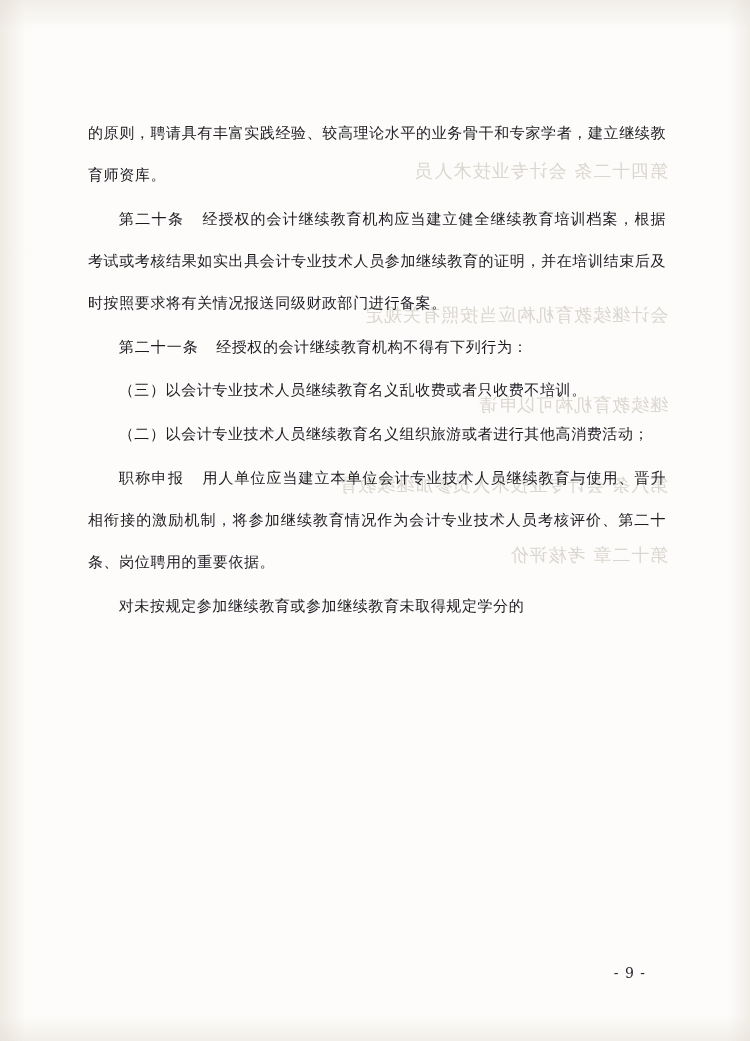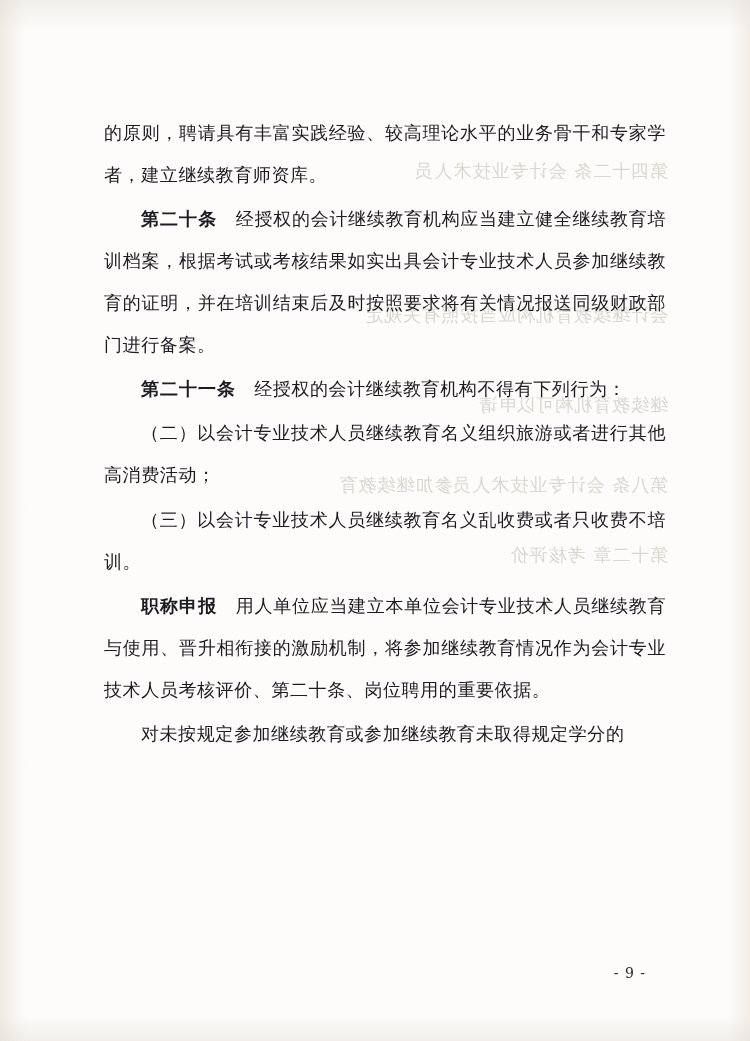--- a/index.html
+++ b/index.html
@@ -27,34 +27,34 @@
       linear-gradient(0deg, rgba(228,222,212,0.45) 0px, rgba(255,255,255,0) 26px);
     pointer-events: none;
   }
   .content {
     position: absolute;
     left: 88px;
     top: 112px;
     width: 578px;
   }
   p {
-    margin: 0 0 0.12em 16px;
-    font-size: 18px;
+    margin: 0 0 0.12em 0;
+    font-size: 15px;
     line-height: 42px;
     letter-spacing: 0.6px;
     color: #1c1c22;
     text-align: justify;
     text-justify: inter-ideograph;
     word-break: break-all;
   }
   p.indent {
     text-indent: 2.05em;
   }
   .art-label {
-    font-weight: bold;
+    font-weight: normal;
     letter-spacing: 1px;
   }
   .chapter {
     text-align: center;
     font-weight: bold;
     font-size: 19.5px;
     line-height: 44px;
     letter-spacing: 2px;
     margin: 2px 0 2px 0;
     text-indent: 0;
@@ -115,25 +115,25 @@
       <span style="display:inline-block;width:12px;"></span><span>经授权的会计继续教育机构应当建立健全继续教育培训档案，根据考试或考核结果如实出具会计专业技术人员参加继续教育的证明，并在培训结束后及时按照要求将有关情况报送同级财政部门进行备案。</span>
     </p>
 
     <p class="indent">
       <span class="art-label">第二十一条</span>
       <span style="display:inline-block;width:12px;"></span><span>经授权的会计继续教育机构不得有下列行为：</span>
     </p>
 
 
     <p class="indent">
-      <span>（二）以会计专业技术人员继续教育名义组织旅游或者进行其他高消费活动；</span>
+      <span>（三）以会计专业技术人员继续教育名义乱收费或者只收费不培训。</span>
     </p>
 
     <p class="indent">
-      <span>（三）以会计专业技术人员继续教育名义乱收费或者只收费不培训。</span>
+      <span>（二）以会计专业技术人员继续教育名义组织旅游或者进行其他高消费活动；</span>
     </p>
 
 
     <p class="indent">
       <span class="art-label">职称申报</span>
       <span style="display:inline-block;width:12px;"></span><span>用人单位应当建立本单位会计专业技术人员继续教育与使用、晋升相衔接的激励机制，将参加继续教育情况作为会计专业技术人员考核评价、第二十条、岗位聘用的重要依据。</span>
     </p>
 
 
     <p class="indent">

